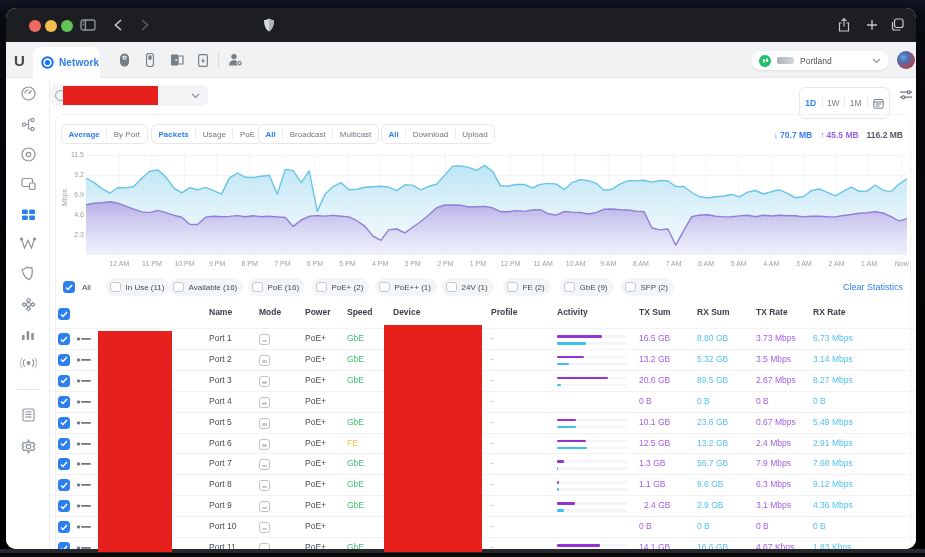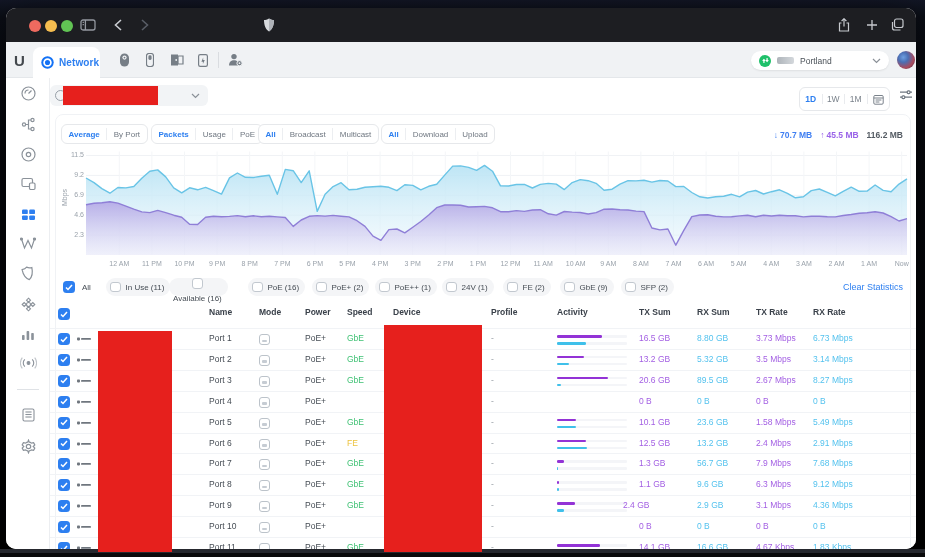--- a/index.html
+++ b/index.html
@@ -47,21 +47,21 @@
   .side-div { position:absolute; left:11px; width:22px; height:1px; background:#dfe2e6; }
   
   #main { position:absolute; left:44px; top:70px; width:866px; height:471px; background:#fff; }
   
   #devsel { position:absolute; left:44px; top:77px; width:158px; height:21px; background:#f2f4f6; border-radius:6px; display:flex; align-items:center; }
   #devsel .circ { width:11px; height:11px; border:1.4px solid #98a0a8; border-radius:50%; margin-left:5px; }
   #devsel .chev { position:absolute; right:8px; }
   #segtabs { position:absolute; left:407px; top:78px; width:141px; height:19px; background:#eef0f3; border-radius:8px; display:flex; align-items:center; }
   .seg { text-align:center; font-size:8.5px; color:#6f7781; line-height:17px; }
   .seg.active { background:#fff; border-radius:6px; color:#2d7ff0; font-weight:bold; margin:1.5px; box-shadow:0 0 2px rgba(0,0,0,.10); }
-  #rangegrp { position:absolute; left:793px; top:79px; width:91px; height:24px; border:1px solid #e6e8eb; border-radius:6px; display:flex; align-items:center; }
+  #rangegrp { position:absolute; left:793px; top:79px; width:91px; height:32px; border:1px solid #e6e8eb; border-radius:6px; display:flex; align-items:center; }
   .rbtn { flex:1; text-align:center; font-size:8.5px; color:#7a828b; }
   .rbtn.active { color:#2d7ff0; font-weight:bold; }
   .rdiv { width:1px; height:10px; background:#e9ebee; }
   #slidersbtn { position:absolute; left:893px; top:80px; width:14px; height:14px; color:#6f7781; }
   
   #chartcard { position:absolute; left:49px; top:106px; width:856px; height:460px; border:1px solid #f0f2f5; border-radius:8px; }
   .fgroup { position:absolute; top:116px; height:20px; border:1px solid #e6e8eb; border-radius:6px; background:#fff; display:flex; align-items:center; }
   .fitem { font-size:8px; color:#6f7781; padding:0 6.5px; white-space:nowrap; }
   .fitem.active { color:#2d7ff0; font-weight:bold; }
   .fdiv { width:1px; height:12px; background:#eceef1; }
@@ -382,21 +382,21 @@
             <path d="M1 3.5 L3 5.5 L7 1"></path>
           </svg>
       </span>
       <span class="lbl">All</span>
     </div>
     <span id="clearstats">Clear Statistics</span>
   <div class="pill" style="left: 56px;">
         <span class="cb un" style="width: 10.5px; height: 10.5px; border-radius: 3px;"></span>
         <span class="lbl">In Use (11)</span>
       </div>
-      <div class="pill" style="left: 119px; flex-direction: column;">
+      <div class="pill" style="left: 119px;">
         <span class="cb un" style="width: 10.5px; height: 10.5px; border-radius: 3px;"></span>
         <span class="lbl">Available (16)</span>
       </div>
       <div class="pill" style="left: 198px;">
         <span class="cb un" style="width: 10.5px; height: 10.5px; border-radius: 3px;"></span>
         <span class="lbl">PoE (16)</span>
       </div>
       <div class="pill" style="left: 262px;">
         <span class="cb un" style="width: 10.5px; height: 10.5px; border-radius: 3px;"></span>
         <span class="lbl">PoE+ (2)</span>
@@ -557,21 +557,21 @@
         <span class="modeicon" style="left: 209px;"></span>
         <span class="tcell" style="left: 255px;">PoE+</span>
         <span class="tcell" style="left: 297px; color: rgb(63, 193, 116);">GbE</span>
         <span class="tcell" style="left: 441px; color: rgb(154, 161, 168);">-</span>
         <span class="act-track" style="left: 507px; top: 6px;"></span>
         <span class="act-track" style="left: 507px; top: 13px;"></span>
         <span class="act-bar" style="left: 507px; top: 6px; width: 18.9px; background: rgb(147, 51, 214);"></span>
         <span class="act-bar" style="left: 507px; top: 13px; width: 18.9px; background: rgb(63, 192, 234);"></span>
         <span class="tcell" style="left: 589px; color: rgb(163, 95, 227);">10.1 GB</span>
         <span class="tcell" style="left: 647px; color: rgb(84, 194, 238);">23.6 GB</span>
-        <span class="tcell" style="left: 706px; color: rgb(163, 95, 227);">1.58 Mbps</span>
+        <span class="tcell" style="left: 706px; color: rgb(163, 95, 227);">0.67 Mbps</span>
         <span class="tcell" style="left: 763px; color: rgb(84, 194, 238);">5.49 Mbps</span>
       </div>
       <div class="trow" style="top: 104.5px;">
         <span class="cb checked" style="position: absolute; left: 8px; top: 4px;">
           <svg width="8" height="7" viewBox="0 0 8 7" fill="none" stroke="#fff" stroke-width="1.5">
             <path d="M1 3.5 L3 5.5 L7 1"></path>
           </svg>
         </span>
         <span class="portglyph" style="left: 27px;">
           <svg width="14" height="6" viewBox="0 0 14 6">
@@ -659,21 +659,21 @@
         </span>
         <span class="tcell" style="left: 159px;">Port 9</span>
         <span class="modeicon" style="left: 209px;"></span>
         <span class="tcell" style="left: 255px;">PoE+</span>
         <span class="tcell" style="left: 297px; color: rgb(63, 193, 116);">GbE</span>
         <span class="tcell" style="left: 441px; color: rgb(154, 161, 168);">-</span>
         <span class="act-track" style="left: 507px; top: 6px;"></span>
         <span class="act-track" style="left: 507px; top: 13px;"></span>
         <span class="act-bar" style="left: 507px; top: 6px; width: 18.2px; background: rgb(147, 51, 214);"></span>
         <span class="act-bar" style="left: 507px; top: 13px; width: 7px; background: rgb(63, 192, 234);"></span>
-        <span class="tcell" style="left: 573px; color: rgb(163, 95, 227);">2.4 GB</span>
+        <span class="tcell" style="left: 594px; color: rgb(163, 95, 227);">2.4 GB</span>
         <span class="tcell" style="left: 647px; color: rgb(84, 194, 238);">2.9 GB</span>
         <span class="tcell" style="left: 706px; color: rgb(163, 95, 227);">3.1 Mbps</span>
         <span class="tcell" style="left: 763px; color: rgb(84, 194, 238);">4.36 Mbps</span>
       </div>
       <div class="trow" style="top: 188.1px;">
         <span class="cb checked" style="position: absolute; left: 8px; top: 4px;">
           <svg width="8" height="7" viewBox="0 0 8 7" fill="none" stroke="#fff" stroke-width="1.5">
             <path d="M1 3.5 L3 5.5 L7 1"></path>
           </svg>
         </span>

